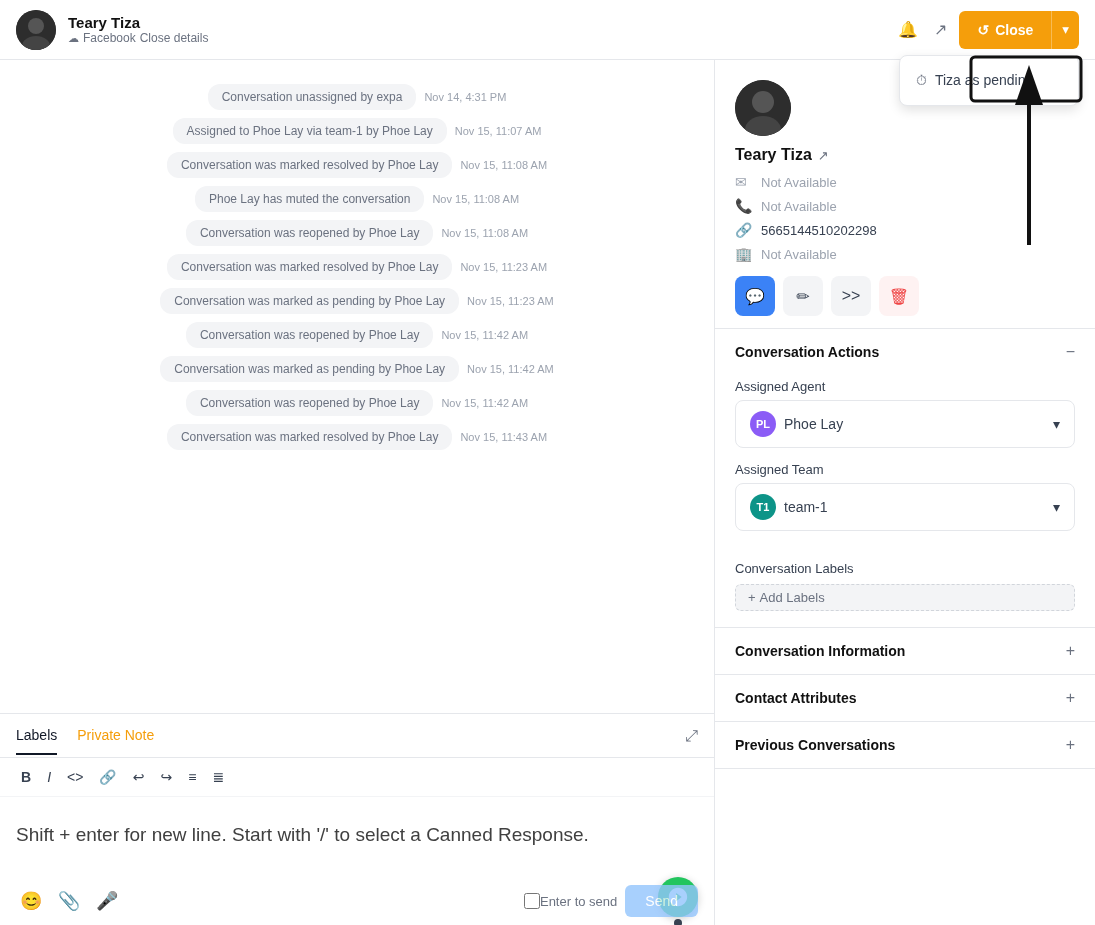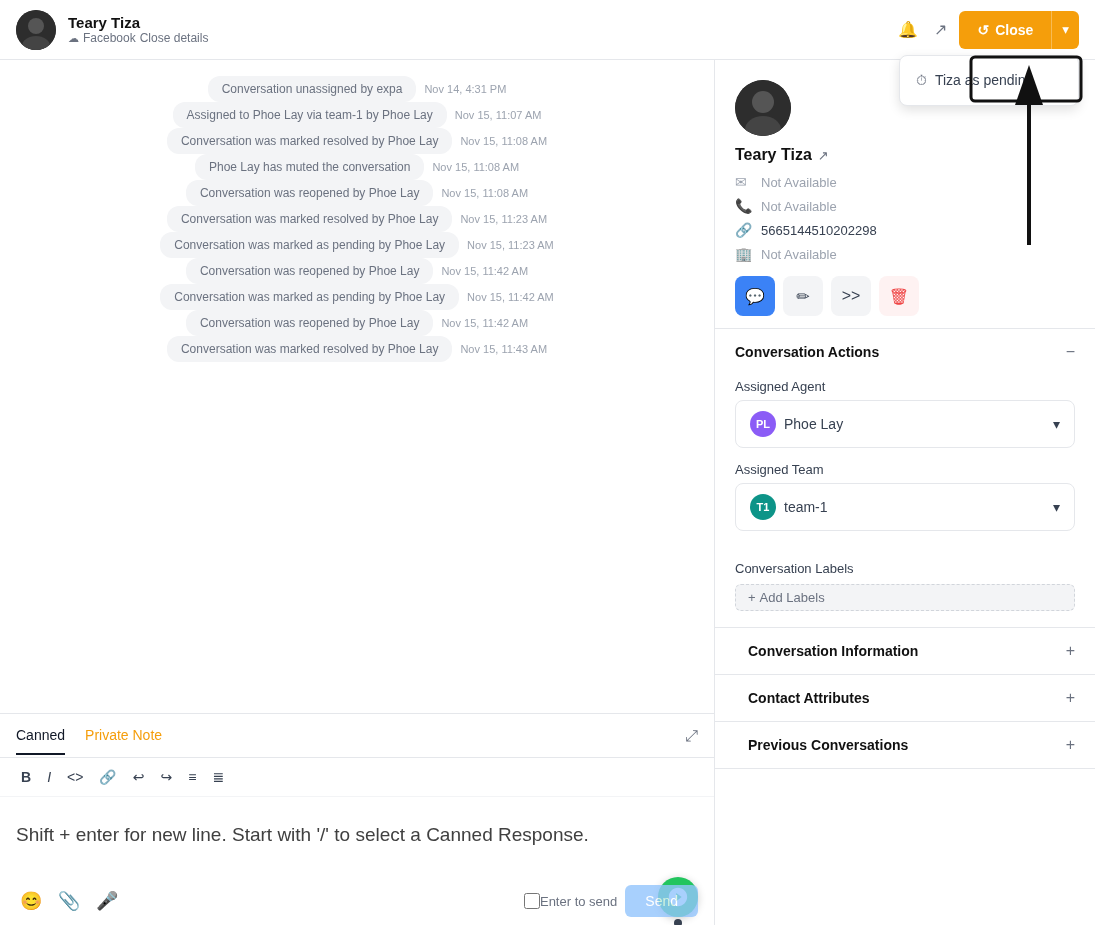--- a/index.html
+++ b/index.html
@@ -29,21 +29,21 @@
     }
     .dropdown-menu-item { display: flex; align-items: center; gap: 8px; padding: 10px 16px; cursor: pointer; font-size: 14px; color: #374151; }
 
     
     .main { display: flex; flex: 1; overflow: hidden; }
 
     
     .chat-area { flex: 1; display: flex; flex-direction: column; border-right: 1px solid #e5e7eb; overflow: hidden; }
 
     
-    .messages { flex: 1; overflow-y: auto; padding: 16px; display: flex; flex-direction: column; gap: 0; }
+    .messages { flex: 1; overflow-y: auto; padding: 16px; display: flex; flex-direction: column; gap: 8px; }
     .messages::-webkit-scrollbar { width: 6px; }
     .messages::-webkit-scrollbar-thumb { background: #d1d5db; border-radius: 3px; }
 
     .msg-system { display: flex; align-items: center; justify-content: center; gap: 8px; }
     .msg-system-text { background: #f3f4f6; border-radius: 12px; padding: 6px 14px; font-size: 12px; color: #6b7280; }
     .msg-system-time { font-size: 11px; color: #9ca3af; white-space: nowrap; }
 
     
     .reply-area { border-top: 1px solid #e5e7eb; flex-shrink: 0; }
     .reply-tabs { display: flex; align-items: center; padding: 0 16px; gap: 20px; border-bottom: 1px solid #e5e7eb; height: 44px; }
@@ -100,21 +100,21 @@
     .form-select-inner { display: flex; align-items: center; gap: 8px; }
     .agent-avatar { width: 26px; height: 26px; border-radius: 50%; background: #6b7280; color: #fff; font-size: 11px; display: flex; align-items: center; justify-content: center; font-weight: 600; }
     .agent-avatar.green { background: #8b5cf6; }
     .agent-avatar.teal { background: #0d9488; }
 
     .labels-section { padding: 0 20px 16px; }
     .labels-title { font-size: 13px; color: #374151; font-weight: 500; margin-bottom: 8px; }
     .add-label-btn { display: flex; align-items: center; gap: 4px; font-size: 13px; color: #6b7280; background: #f3f4f6; border: 1px dashed #d1d5db; border-radius: 6px; padding: 5px 12px; cursor: pointer; }
 
     .section-collapsed { padding: 14px 20px; display: flex; align-items: center; justify-content: space-between; cursor: pointer; border-bottom: 1px solid #e5e7eb; }
-    .section-collapsed-title { font-size: 14px; font-weight: 600; color: #111; margin-left: 13px; }
+    .section-collapsed-title { font-size: 14px; font-weight: 600; color: #111; }
     .section-collapsed-icon { color: #6b7280; font-size: 16px; }
 
     .header-actions { position: relative; }
   </style>
 </head>
 <body>
 
 <div class="header">
   <div class="header-avatar">
     <svg viewBox="0 0 40 40" xmlns="http://www.w3.org/2000/svg">
@@ -227,21 +227,21 @@
       </div>
 
       <div class="msg-system">
         <div class="msg-system-text">Conversation was marked resolved by Phoe Lay</div>
         <div class="msg-system-time">Nov 15, 11:43 AM</div>
       </div>
     </div>
 
     <div class="reply-area">
       <div class="reply-tabs">
-        <div class="reply-tab active">Canned</div>
+        <div class="reply-tab active">Labels</div>
         <div class="reply-tab private">Private Note</div>
         <button class="reply-tab-expand">⤢</button>
       </div>
       <div class="formatting-toolbar">
         <button class="fmt-btn" style="font-weight:700;">B</button>
         <button class="fmt-btn" style="font-style:italic;">I</button>
         <button class="fmt-btn">&lt;&gt;</button>
         <button class="fmt-btn">🔗</button>
         <button class="fmt-btn">↩</button>
         <button class="fmt-btn">↪</button>

